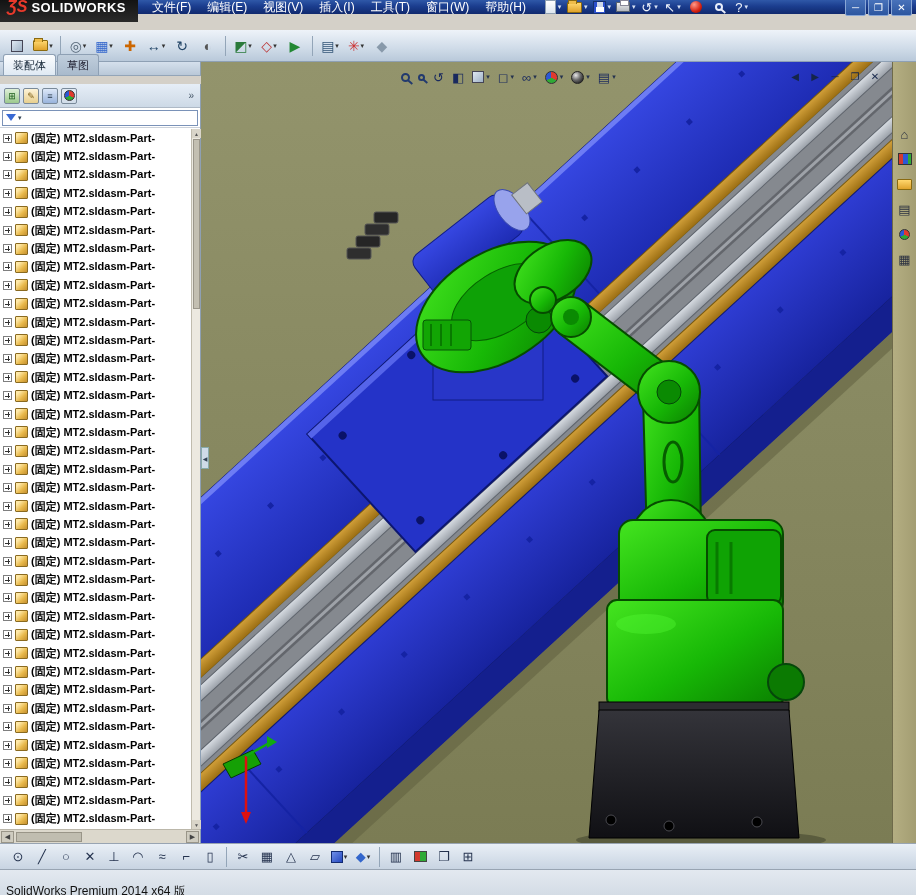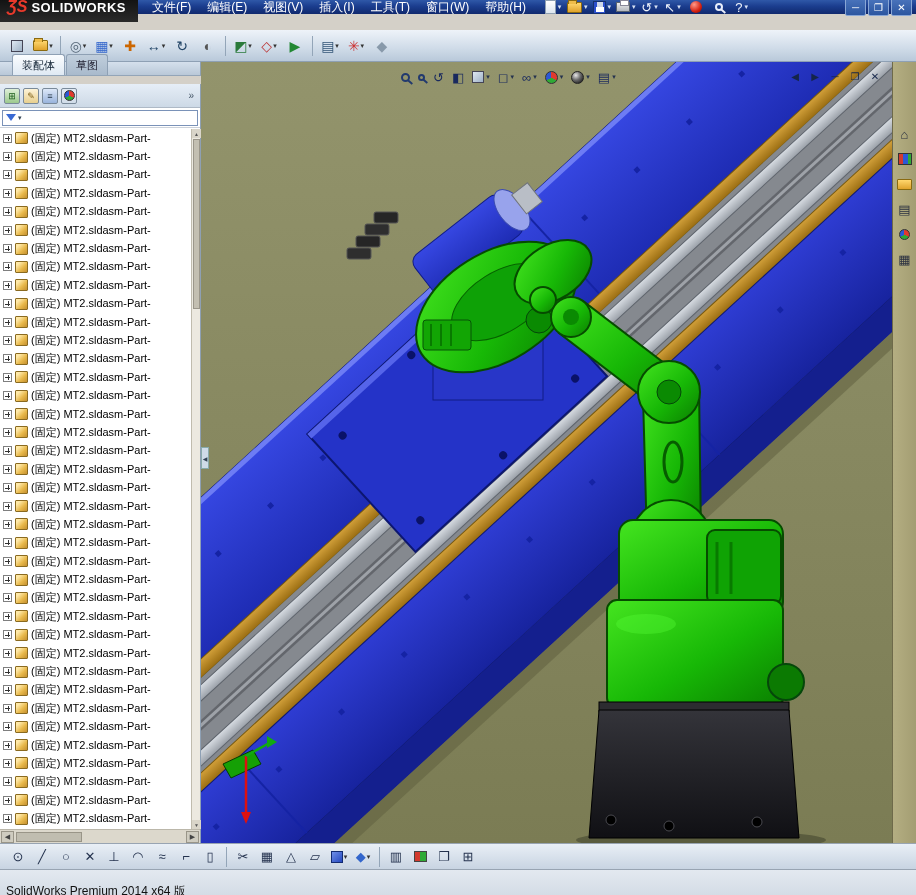--- a/index.html
+++ b/index.html
@@ -42,21 +42,21 @@
     background:linear-gradient(#eef3f9,#cfdbe8 60%,#b9c9da); border-bottom:1px solid #8ea0b4;
     display:flex; align-items:center; padding-left:4px; }
   .ticon { height:26px; min-width:24px; display:flex; align-items:center; justify-content:center; margin:0 1px; border-radius:2px; }
   .tsep { width:1px; height:20px; background:#93a5b8; margin:0 4px; }
   .g { font-size:14px; line-height:1; }
   .dd { font-size:7px; color:#333; margin-left:1px; }
 
   
   .tabsbar { position:absolute; top:62px; left:0; width:201px; height:14px;
     background:linear-gradient(#d5e0ec,#b9c8d8); border-bottom:1px solid #93a5b8;
-    border-right:1px solid #8ea0b4; display:flex; align-items:flex-end; padding-left:12px; }
+    border-right:1px solid #8ea0b4; display:flex; align-items:flex-end; padding-left:3px; }
   .tab { font-size:11px; color:#223; padding:3px 9px 2px; margin-right:1px;
     background:linear-gradient(#c0cedc,#a9bacc); border:1px solid #8ea0b4; border-bottom:none;
     border-radius:3px 3px 0 0; white-space:nowrap; }
   .tab.active { background:linear-gradient(#fbfdff,#dfe9f3); color:#123; }
 
   
   .panel { position:absolute; top:84px; left:0; width:201px; height:759px; background:#fff;
     border-right:1px solid #8ea0b4; }
   .panel-icons { height:24px; background:linear-gradient(#e6eef7,#cdd9e6); display:flex; align-items:center;
     padding:0 4px; border-bottom:1px solid #aeb9c6; gap:3px; }
@@ -73,21 +73,21 @@
   .filterbox { flex:1; height:16px; border:1px solid #7a92b8; background:#fff; display:flex; align-items:center; padding:0 3px; gap:2px; }
   .funnel { width:0; height:0; border-left:5px solid transparent; border-right:5px solid transparent; border-top:7px solid #3a6ad4; }
   .fdd { font-size:7px; color:#345; }
   .tree { height:701px; overflow:hidden; padding-top:1px; position:relative; }
   .trow { height:18.4px; display:flex; align-items:center; padding-left:3px; gap:3px; white-space:nowrap; }
   .plusbox { width:9px; height:9px; border:1px solid #7f7f7f; background:#fff; position:relative; flex:none; }
   .plusbox::before { content:""; position:absolute; left:1px; right:1px; top:50%; height:1px; background:#333; }
   .plusbox::after { content:""; position:absolute; top:1px; bottom:1px; left:50%; width:1px; background:#333; }
   .particon { width:13px; height:12px; flex:none; border-radius:1px;
     background:linear-gradient(135deg,#ffe9a8 20%,#e8b84a 60%,#c49030); border:1px solid #8a6a20; }
-  .tlabel { font-size:11px; color:#000; overflow:hidden; }
+  .tlabel { font-size:11px; color:#000; overflow:hidden;font-weight:bold; }
   .vscroll { position:absolute; right:0; top:45px; bottom:14px; width:9px; background:#ece9e0; border-left:1px solid #c0bcae; }
   .vs-btn { width:9px; height:9px; font-size:5px; color:#555; display:flex; align-items:center; justify-content:center; background:#d9d5c9; }
   .vs-btn.bottom { position:absolute; bottom:0; }
   .vs-thumb { position:absolute; top:10px; left:1px; width:7px; height:170px; background:#c3bfb1; border:1px solid #9a968a; }
   .hscroll { position:absolute; left:0; bottom:0; height:14px; width:100%; background:#dcd8cc; border-top:1px solid #bbb7aa; display:flex; align-items:center; padding:0 1px; }
   .sbtn { width:13px; height:12px; background:#cfccc0; border:1px solid #999588; font-size:7px; display:flex; align-items:center; justify-content:center; color:#444; }
   .sbtn.right { margin-left:auto; }
   .thumb { width:66px; height:10px; background:#c0bdb0; border:1px solid #999588; margin-left:2px; }
 
   

